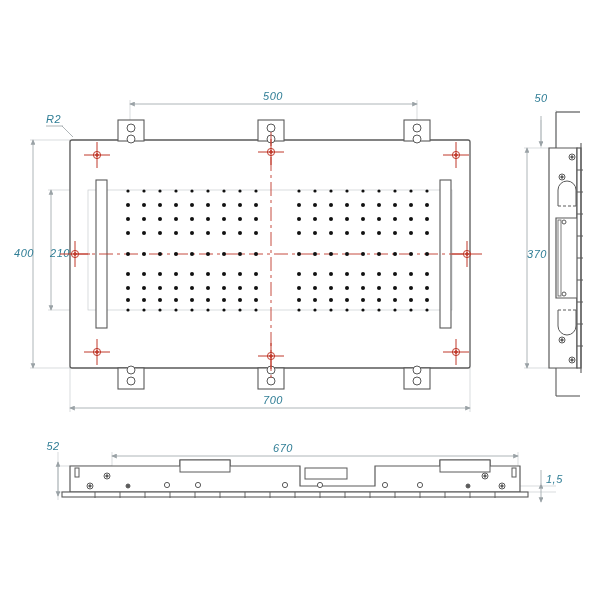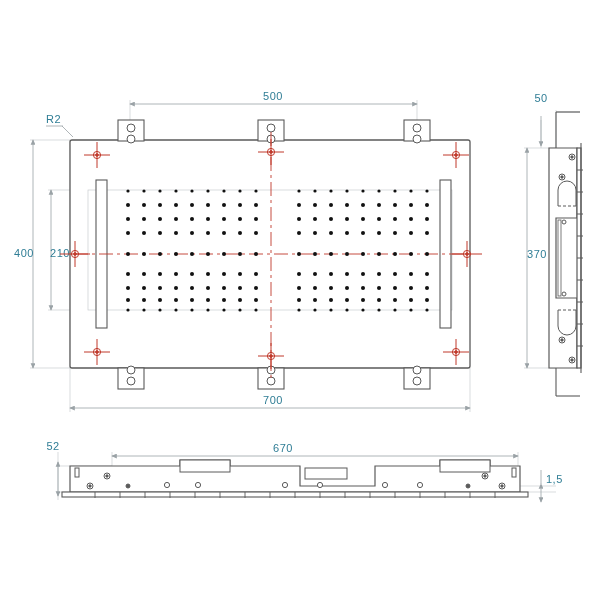--- a/index.html
+++ b/index.html
@@ -1,21 +1,21 @@
 <!DOCTYPE html>
 <html><head>
 <meta charset="utf-8">
 <style>
   html,body{margin:0;padding:0;background:#ffffff;}
   body{
     width:600px;height:600px;overflow:hidden;
     font-family:"Liberation Sans", sans-serif;
     color:#000;
   }
-  #sheet{position:relative;width:600px;height:492px;background:#fff;}
+  #sheet{position:relative;width:600px;height:492px;background:#fff;font-style:italic;}
   svg{display:block;}
   .dimtxt{
     font-family:"Liberation Sans", sans-serif;
     font-size:11px;
     fill:#2f7d95;
     letter-spacing:0.5px;
   }
 </style>
 </head>
 <body>

